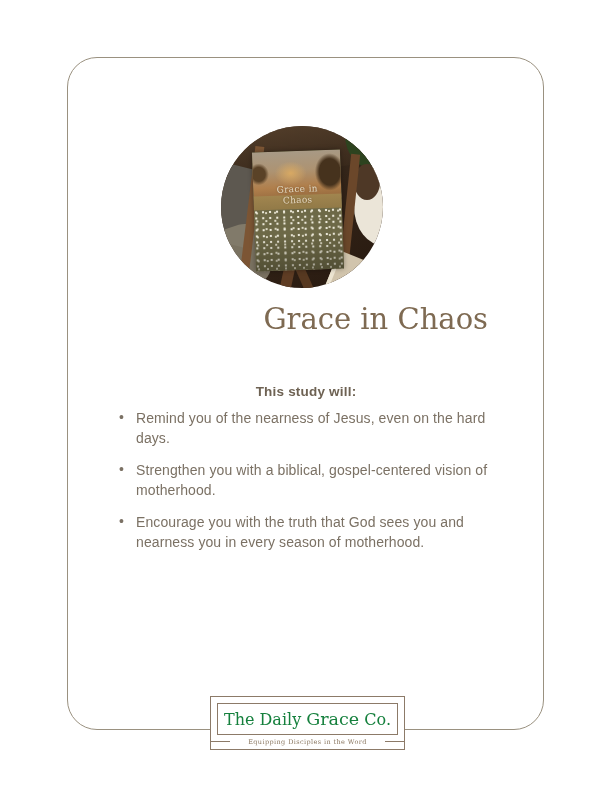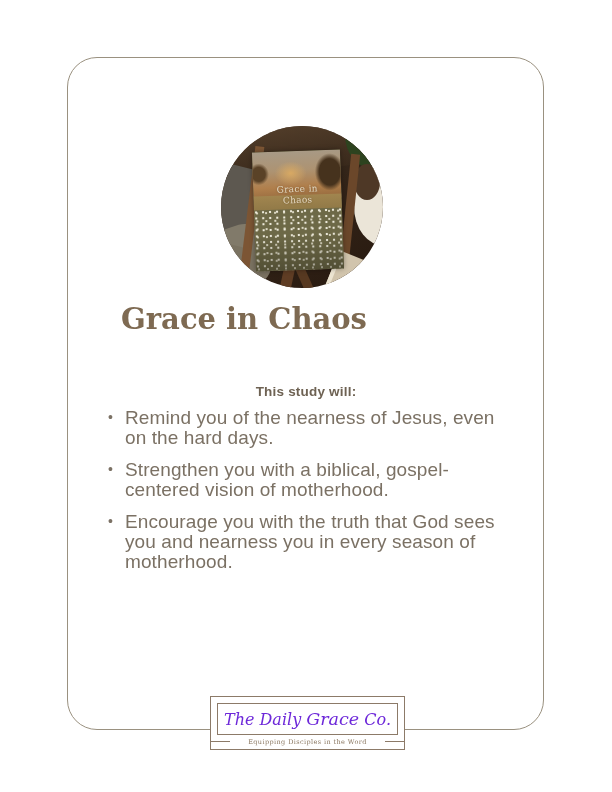--- a/index.html
+++ b/index.html
@@ -65,36 +65,36 @@
     background-size: 7px 6px, 9px 8px; }
   .cover-field::after { content: ""; position: absolute; inset: 0;
     background: linear-gradient(180deg, rgba(60,58,38,0) 40%, rgba(40,38,24,.4) 100%); }
   .cover-title { top: 33px; left: 0; right: 0; text-align: center;
     font-family: "DejaVu Serif", serif; font-size: 9px; line-height: 10.5px;
     color: #e3d8c0; letter-spacing: .3px; text-shadow: 0 0 2px rgba(90,60,30,.6); }
 
   
   .main-title {
     position: absolute; top: 302px; left: 0; width: 488px;
-    text-align: center; margin: 0;
-    font-family: "DejaVu Serif", serif; font-weight: 700;
+    text-align: right; margin: 0;
+    font-family: "DejaVu Serif", serif; font-weight: 400;
     font-size: 29px; color: #7e6a52; letter-spacing: 0;
   }
 
   .study-heading {
     position: absolute; top: 372px; left: 0; width: 612px;
     text-align: center;
     font-size: 13.5px; font-weight: bold; color: #6e6253; letter-spacing: .2px; margin-top: 12px;
   }
 
   
   .benefits {
-    position: absolute; left: 125px; top: 408px; width: 372px;
+    position: absolute; left: 136px; top: 408px; width: 372px;
     margin: 0; padding: 0; list-style: none;
-    color: #7b7164; font-size: 19px; line-height: 20px; letter-spacing: .1px;
+    color: #7b7164; font-size: 14px; line-height: 20px; letter-spacing: .1px;
   }
   .benefits li { position: relative; margin-bottom: 12px; }
   .benefits li::before {
     content: "\2022";
     position: absolute; left: -17px; top: -1px;
     color: #7b7164; font-size: 14px;
   }
 
   
   .logo-box {
@@ -102,22 +102,22 @@
     width: 193px; height: 52px;
     background: #ffffff;
     border: 1.2px solid #8c7a68;
   }
   .logo-inner {
     position: absolute; left: 6px; right: 6px; top: 6px; height: 30px;
     border: 1px solid #8c7a68;
     display: flex; align-items: center; justify-content: center;
   }
   .logo-name {
-    font-family: "DejaVu Serif", serif; font-style: italic;
-    font-size: 16px; color: #6d28d9; white-space: nowrap;
+    font-family: "DejaVu Serif", serif; 
+    font-size: 16px; color: #15803d; white-space: nowrap;
   }
   .logo-name .script { font-size: 17.5px; }
   .logo-tagline {
     position: absolute; left: 0; right: 0; bottom: 3.5px;
     display: flex; align-items: center; justify-content: center; gap: 18px;
     font-family: "DejaVu Serif", serif;
     font-size: 6.5px; color: #89765f; letter-spacing: .4px; white-space: nowrap;
   }
   .logo-tagline .dash { width: 20px; height: 1px; background: #8c7a68; }
 </style>

